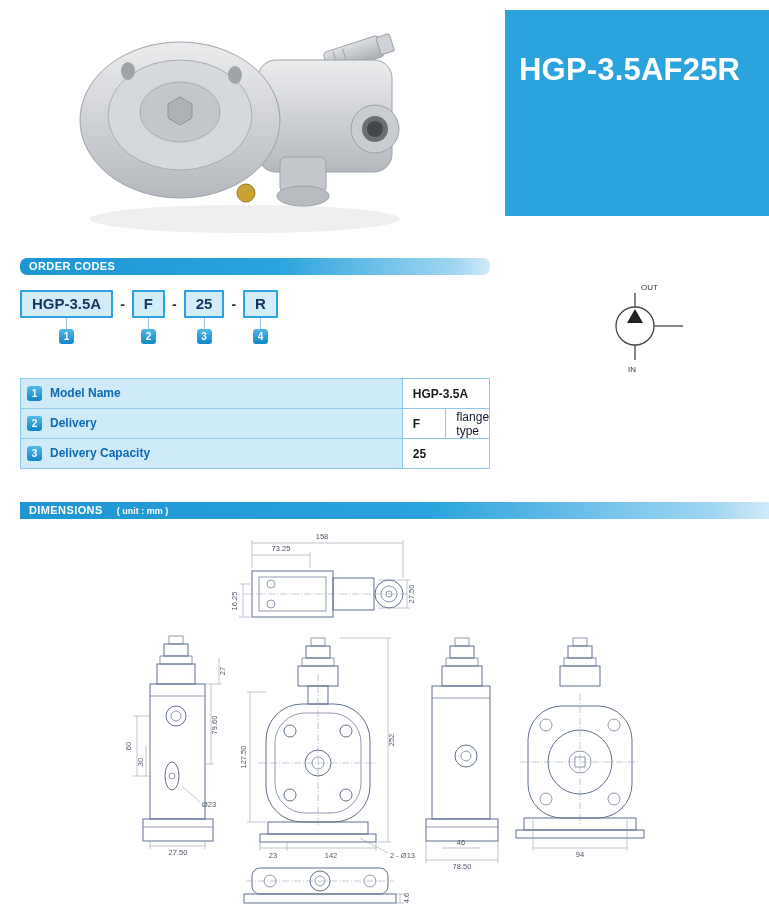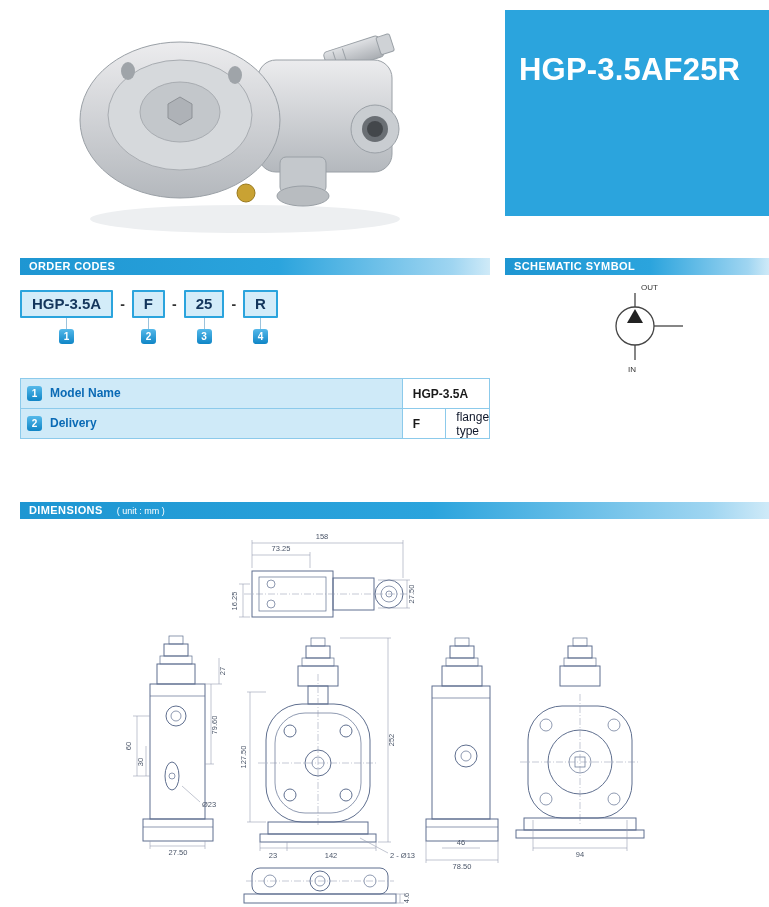--- a/index.html
+++ b/index.html
@@ -8,24 +8,24 @@
 
   
   .title-panel { position:absolute; left:505px; top:10px; width:264px; height:206px; background:#2ba4dd; }
   .title-panel .model { font-size:31px; font-weight:bold; color:#fff; padding:42px 0 0 14px; letter-spacing:0.2px; white-space:nowrap; }
   .disp-line { position:absolute; left:12px; right:12px; bottom:12px; border-top:1px solid rgba(255,255,255,0.9); padding-top:7px; color:#fff; font-size:12.5px; }
   .disp-line .bullet { font-size:8px; vertical-align:2px; margin-right:6px; }
 
   
   .section-bar { position:absolute; height:17px; color:#fff; font-weight:bold; font-size:11px; line-height:17px; padding-left:9px; letter-spacing:0.4px;
     background:linear-gradient(to right,#1e96d2,#2ba4dd 55%,#9fd5f1 92%,#cfeaf8); }
-  .bar-order { left:20px; top:258px; width:470px; }
+  .bar-order { left:20px; top:258px; width:470px;border-radius:7px; }
   .bar-schem { left:505px; top:258px; width:264px; }
   .bar-dims  { left:20px; top:502px; width:749px; }
-  .unit-label { font-size:9px; margin-left:14px; letter-spacing:0; font-weight:normal; }
+  .unit-label { font-size:9px; margin-left:14px; letter-spacing:0; font-weight:bold; }
 
   
   .code-row { position:absolute; left:20px; top:290px; display:flex; align-items:flex-start; }
   .code-seg { display:flex; flex-direction:column; align-items:center; }
   .code-box { background:#d3ecf9; border:2px solid #2ba4dd; color:#14365c; font-weight:bold; font-size:15px; padding:2px 10px; line-height:20px; border-radius:1px; white-space:nowrap; }
   .code-sep { font-weight:bold; color:#333; font-size:14px; line-height:28px; margin:0 7px; }
   .connector { width:1px; height:11px; background:#9cc3dc; }
   .badge { width:15px; height:15px; border-radius:3px; background:linear-gradient(#55b9ea,#0f85c6); color:#fff; font-size:10px; font-weight:bold; display:flex; align-items:center; justify-content:center; }
 
   
@@ -85,21 +85,20 @@
     <rect x="250" y="152" width="46" height="36" rx="6" fill="#c4c8cc" stroke="#9aa0a6"></rect>
     <ellipse cx="273" cy="191" rx="26" ry="10" fill="#b8bcc0" stroke="#9aa0a6"></ellipse>
     <circle cx="216" cy="188" r="9" fill="#c9a233" stroke="#9a7a1e"></circle>
   </svg>
 
   <div class="title-panel">
     <div class="model">HGP-3.5AF25R</div>
   </div>
 
   <div class="section-bar bar-order">ORDER CODES</div>
-  <div class="section-bar bar-schem">SCHEMATIC SYMBOL</div>
   <div class="section-bar bar-dims">
     <span>DIMENSIONS</span><span class="unit-label">( unit : mm )</span>
   </div>
 
   <div class="code-row">
     <div class="code-seg">
       <div class="code-box">HGP-3.5A</div>
       <div class="connector"></div>
       <div class="badge">1</div>
     </div>
@@ -126,20 +125,24 @@
   <table class="order-table">
     <tbody>
         <tr>
       <td class="lbl"><span class="badge">1</span><span>Model Name</span></td>
       <td class="code" colspan="2">HGP-3.5A</td>
     </tr>
     <tr>
       <td class="lbl"><span class="badge">2</span><span>Delivery</span></td>
       <td class="code">F</td>
       <td class="desc">flange type</td>
+    </tr>
+    <tr>
+      <td class="lbl"><span class="badge">3</span><span>Delivery Capacity</span></td>
+      <td class="code" colspan="2">25</td>
     </tr>
   </tbody>
     </table>
 
   <svg class="schem" width="120" height="105" viewBox="0 0 120 105">
     <text x="46" y="10" class="stxt">OUT</text>
     <line x1="40" y1="13" x2="40" y2="27" class="sline"></line>
     <circle cx="40" cy="46" r="19" class="sline"></circle>
     <polygon points="40,29 32,43 48,43" fill="#222"></polygon>
     <line x1="40" y1="65" x2="40" y2="80" class="sline"></line>

